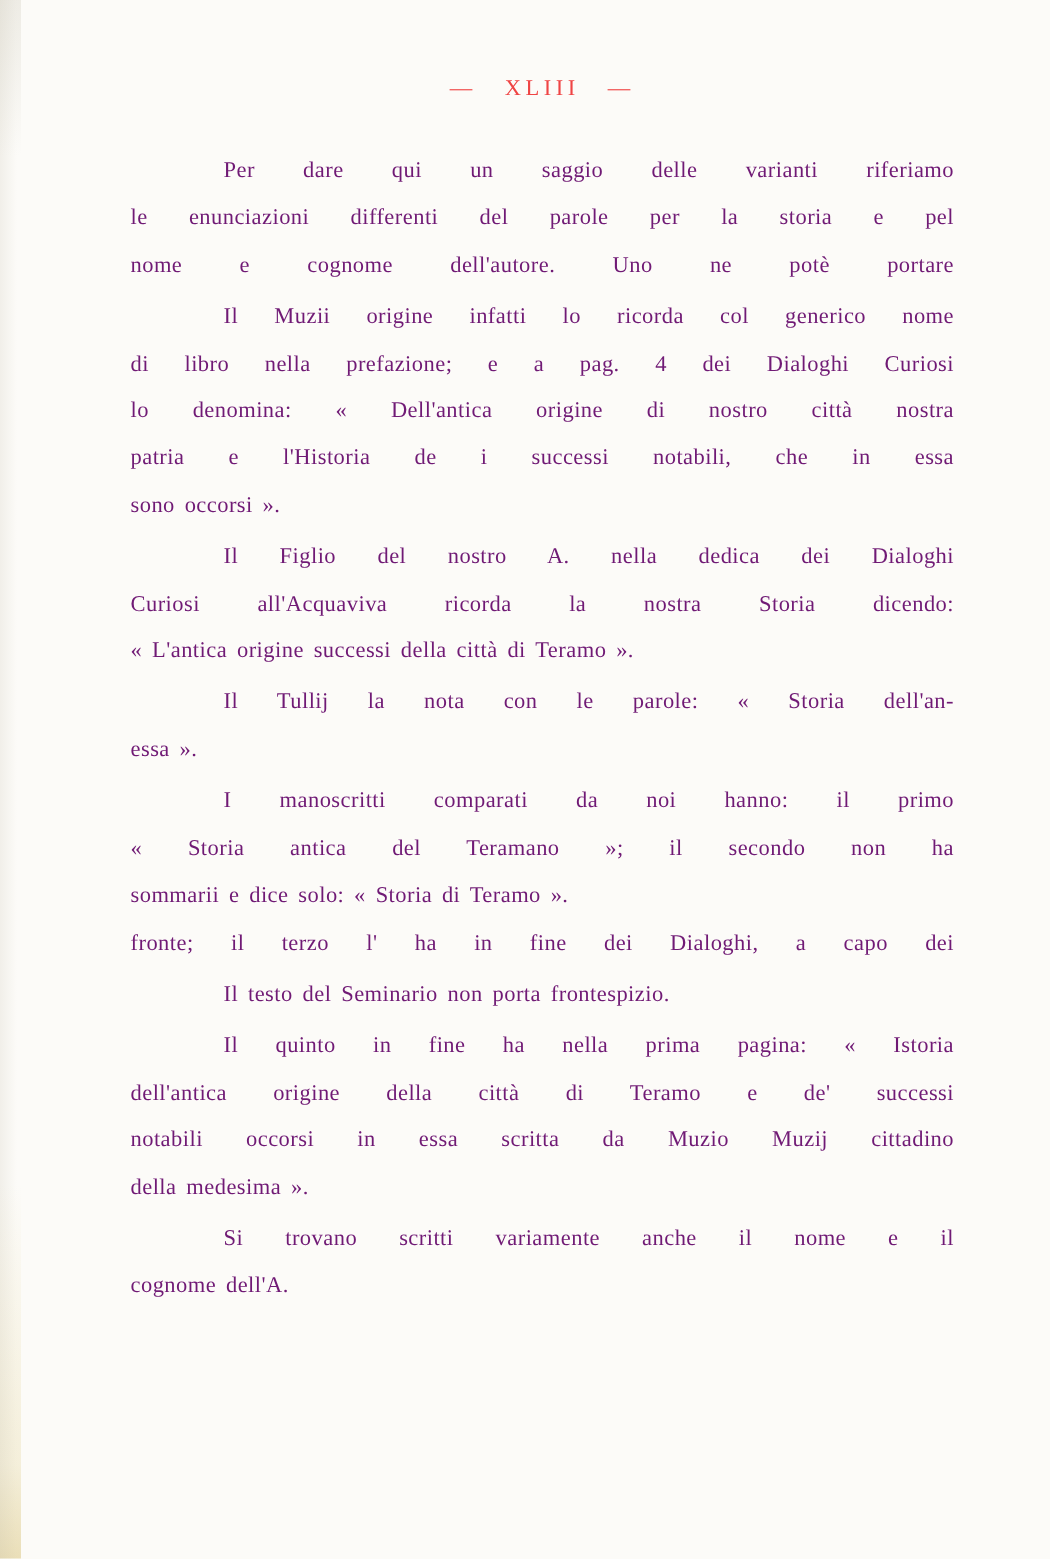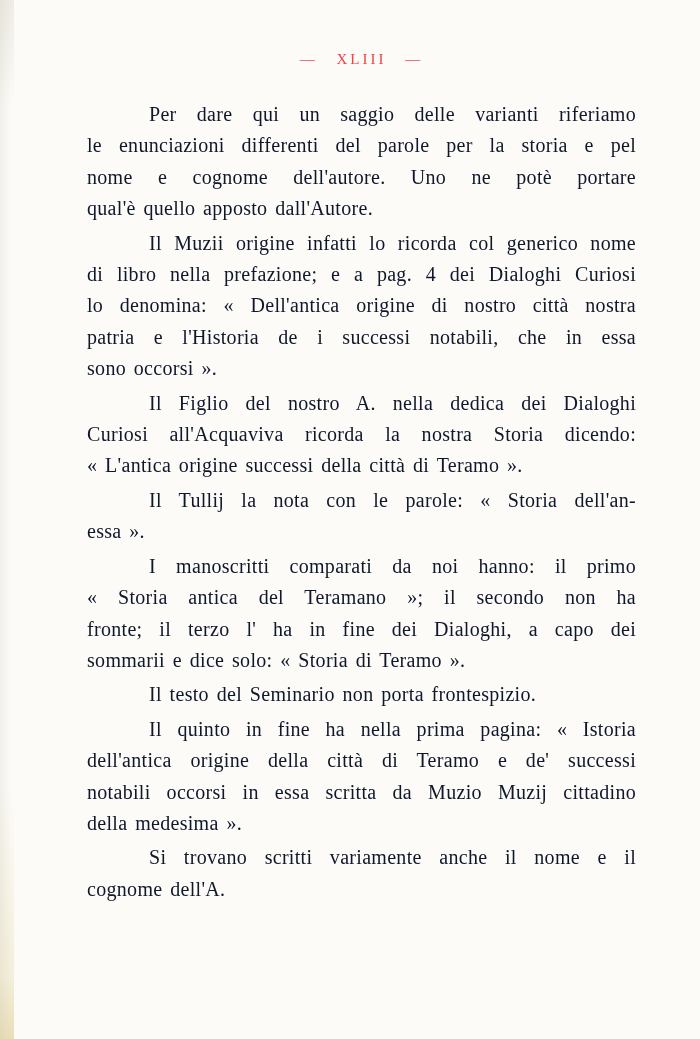--- a/index.html
+++ b/index.html
@@ -27,21 +27,21 @@
     background: linear-gradient(90deg, rgba(190,184,165,0.18), rgba(252,251,248,0) 80%);
   }
   .folio-header {
     position: absolute; top: 51px; left: 87px; width: 549px;
     text-align: center;
     font-size: 15px; letter-spacing: 3px; word-spacing: 12px;
     color: #ef4444;
   }
   .text-block {
     position: absolute; top: 99px; left: 87px; width: 549px;
-    color: #0f172a; font-size: 20px;
+    color: #701a75; font-size: 15px;
   }
   .para { margin: 0 0 3px 0; }
   .line {
     line-height: 31.4px;
     text-align: justify;
     text-align-last: justify;
     letter-spacing: 0.3px;
     word-spacing: 2.5px;
   }
   .line.first { text-indent: 62px; }
@@ -56,43 +56,42 @@
     <div class="edge-shade-inner"></div>
   </div>
 
   <div class="folio-header">— XLIII —</div>
 
   <div class="text-block">
       <div class="para">
         <div class="line first"><span>Per dare qui un saggio delle varianti riferiamo</span></div>
         <div class="line"><span>le enunciazioni differenti del parole per la storia e pel</span></div>
         <div class="line"><span>nome e cognome dell'autore. Uno ne potè portare</span></div>
-        <div class="line last"><span>qual'è quello apposto dall'Autore.</span></div>
       </div>
       <div class="para">
         <div class="line first"><span>Il Muzii origine infatti lo ricorda col generico nome</span></div>
         <div class="line"><span>di </span><span class="it">libro</span><span> nella prefazione; e a pag. 4 dei Dialoghi Curiosi</span></div>
         <div class="line"><span>lo denomina: « Dell'antica origine di nostro città nostra</span></div>
         <div class="line"><span>patria e l'Historia de i successi notabili, che in essa</span></div>
         <div class="line last"><span>sono occorsi ».</span></div>
       </div>
       <div class="para">
         <div class="line first"><span>Il Figlio del nostro A. nella dedica dei </span><span class="it">Dialoghi</span></div>
         <div class="line"><span class="it">Curiosi</span><span> all'Acquaviva ricorda la nostra Storia dicendo:</span></div>
         <div class="line last"><span>« L'antica origine successi della città di Teramo ».</span></div>
       </div>
       <div class="para">
         <div class="line first"><span>Il Tullij la nota con le parole: « Storia dell'an-</span></div>
         <div class="line last"><span>essa ».</span></div>
       </div>
       <div class="para">
         <div class="line first"><span>I manoscritti comparati da noi hanno: il primo</span></div>
         <div class="line"><span>« Storia antica del Teramano »; il secondo non ha</span></div>
+        <div class="line last"><span>sommarii e dice solo: « Storia di Teramo ».</span></div>
         <div class="line"><span>fronte; il terzo l' ha in fine dei Dialoghi, a capo dei</span></div>
-        <div class="line last"><span>sommarii e dice solo: « Storia di Teramo ».</span></div>
       </div>
       <div class="para">
         <div class="line first last"><span>Il testo del Seminario non porta frontespizio.</span></div>
       </div>
       <div class="para">
         <div class="line first"><span>Il quinto in fine ha nella prima pagina: « Istoria</span></div>
         <div class="line"><span>dell'antica origine della città di Teramo e de' successi</span></div>
         <div class="line"><span>notabili occorsi in essa scritta da Muzio Muzij cittadino</span></div>
         <div class="line last"><span>della medesima ».</span></div>
       </div>

